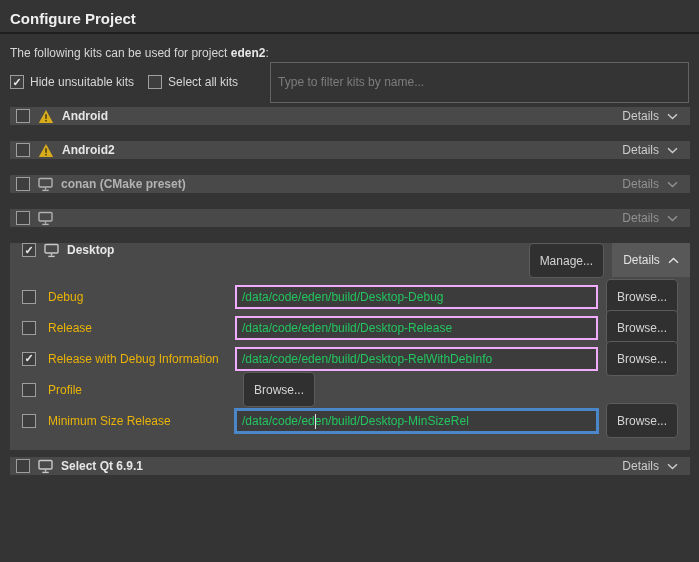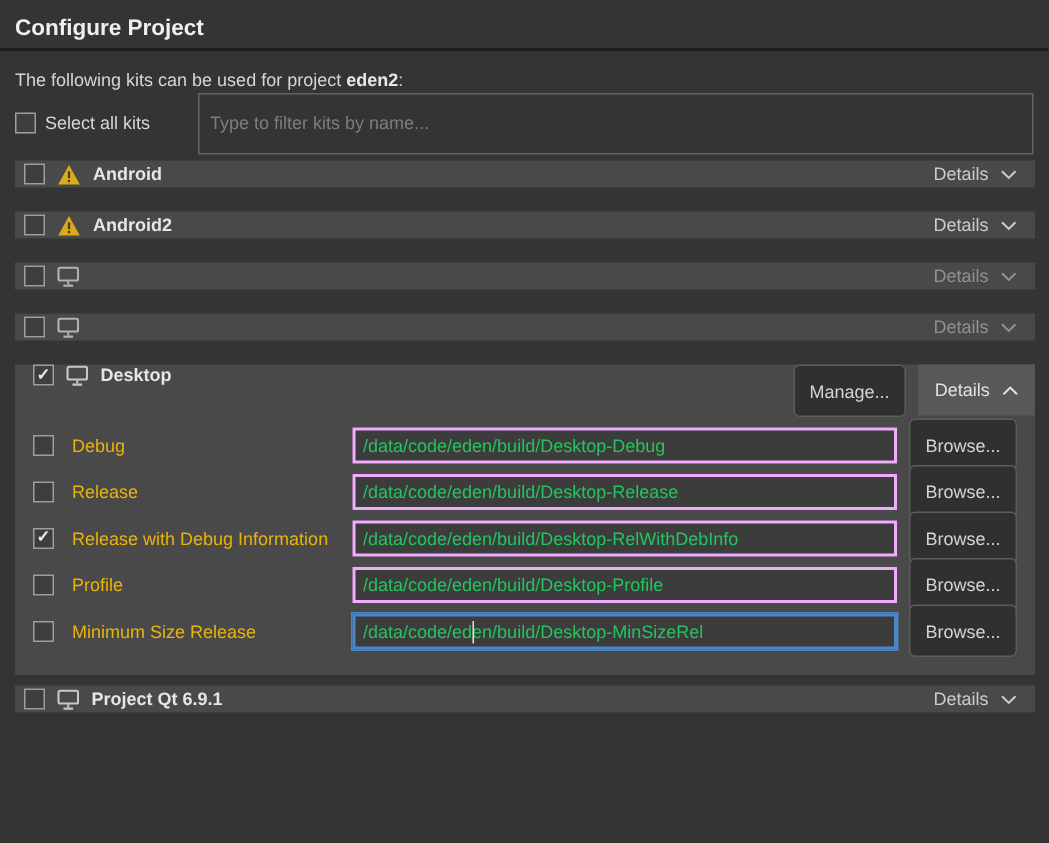--- a/index.html
+++ b/index.html
@@ -80,20 +80,24 @@
 <body>
 
 <div class="titlebar">
   <div class="title">Configure Project</div>
 </div>
 
 <div class="intro"><span>The following kits can be used for project </span><b>eden2</b><span>:</span></div>
 
 <div class="controls">
   <div class="cb-group">
+    <span class="checkbox checked"></span>
+    <span class="cb-label">Hide unsuitable kits</span>
+  </div>
+  <div class="cb-group">
     <span class="checkbox"></span>
     <span class="cb-label">Select all kits</span>
   </div>
   <input class="filter-input" type="text" placeholder="Type to filter kits by name..." style="">
 </div>
 
 <div class="kit-list">
 
   <div class="kit-row">
     <span class="checkbox"></span>
@@ -137,20 +141,21 @@
 
   <div class="kit-row">
     <span class="checkbox"></span>
     <span class="kit-icon dim-name">
       <svg width="15" height="15" viewBox="0 0 15 15">
           <rect x="1" y="1.5" width="13" height="8.5" rx="1" fill="none" stroke="currentColor" stroke-width="1.4"></rect>
           <line x1="7.5" y1="10.5" x2="7.5" y2="12.6" stroke="currentColor" stroke-width="1.4"></line>
           <line x1="4.3" y1="13.4" x2="10.7" y2="13.4" stroke="currentColor" stroke-width="1.4"></line>
         </svg>
     </span>
+    <span class="kit-name dim-name">conan (CMake preset)</span>
     <button class="details-btn dim">
       <span>Details</span>
       <span>
           <svg width="11" height="7" viewBox="0 0 11 7">
             <polyline points="1,1.2 5.5,5.6 10,1.2" fill="none" stroke="currentColor" stroke-width="1.4"></polyline>
           </svg>
         </span>
     </button>
   </div>
 
@@ -224,23 +229,20 @@
         <input class="path-input" type="text" value="/data/code/eden/build/Desktop-RelWithDebInfo" style="">
       </div>
       <button class="btn browse-btn">Browse...</button>
     </div>
 
     <div class="config-row">
       <div class="config-left">
         <span class="checkbox"></span>
         <span class="config-label">Profile</span>
       </div>
-      <div class="field-wrap">
-        <input class="path-input" type="text" value="/data/code/eden/build/Desktop-Profile" style="">
-      </div>
       <button class="btn browse-btn">Browse...</button>
     </div>
 
     <div class="config-row">
       <div class="config-left">
         <span class="checkbox"></span>
         <span class="config-label">Minimum Size Release</span>
       </div>
       <div class="field-wrap">
         <input class="path-input focused" type="text" value="/data/code/eden/build/Desktop-MinSizeRel" style="">
@@ -252,21 +254,21 @@
 
   <div class="kit-row">
     <span class="checkbox"></span>
     <span class="kit-icon">
       <svg width="15" height="15" viewBox="0 0 15 15">
           <rect x="1" y="1.5" width="13" height="8.5" rx="1" fill="none" stroke="currentColor" stroke-width="1.4"></rect>
           <line x1="7.5" y1="10.5" x2="7.5" y2="12.6" stroke="currentColor" stroke-width="1.4"></line>
           <line x1="4.3" y1="13.4" x2="10.7" y2="13.4" stroke="currentColor" stroke-width="1.4"></line>
         </svg>
     </span>
-    <span class="kit-name">Project Qt 6.9.1</span>
+    <span class="kit-name">Select Qt 6.9.1</span>
     <button class="details-btn">
       <span>Details</span>
       <span>
           <svg width="11" height="7" viewBox="0 0 11 7">
             <polyline points="1,1.2 5.5,5.6 10,1.2" fill="none" stroke="currentColor" stroke-width="1.4"></polyline>
           </svg>
         </span>
     </button>
   </div>
 

